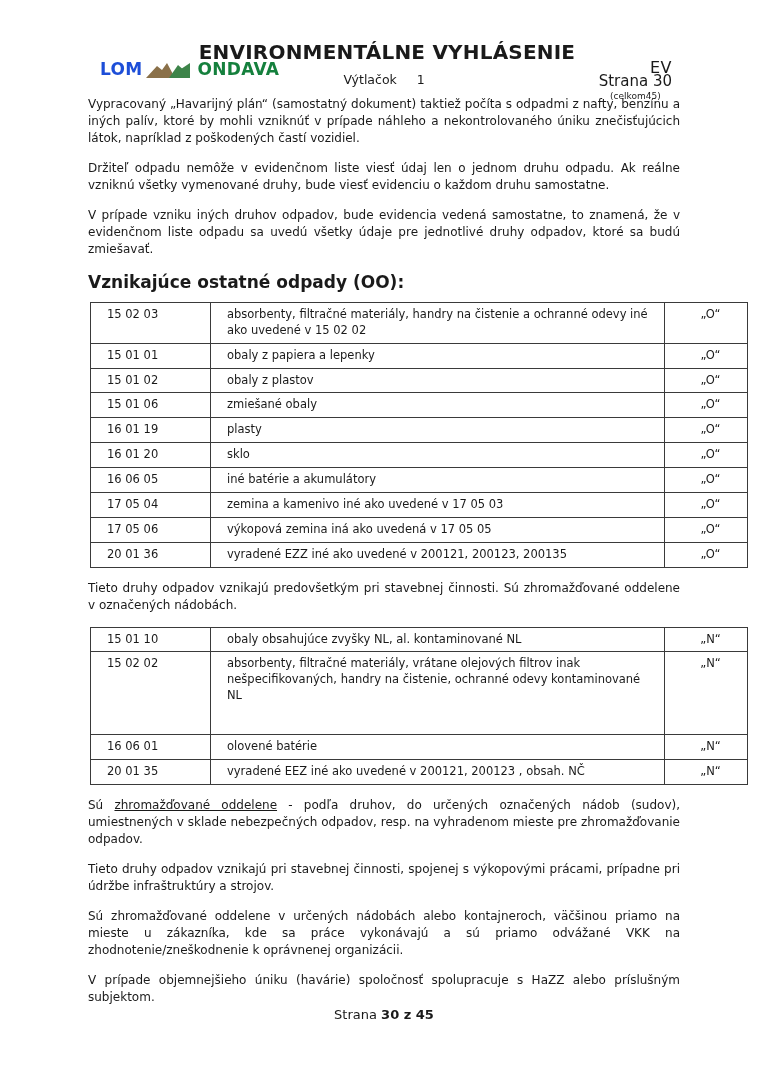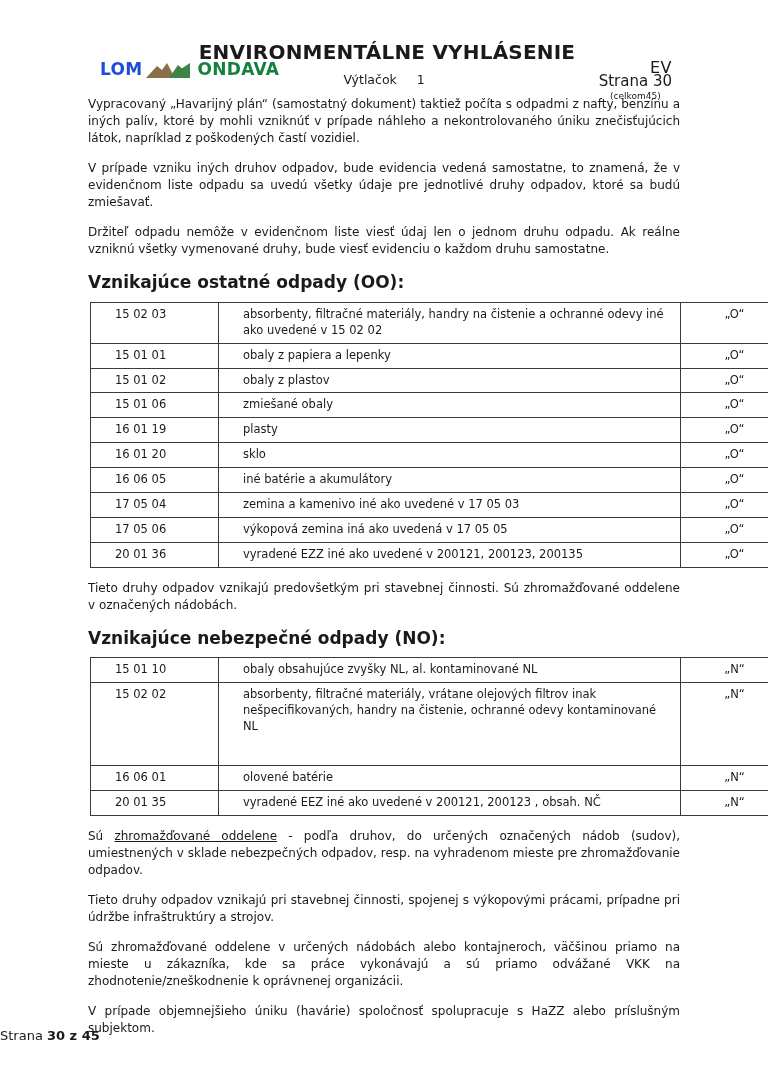--- a/index.html
+++ b/index.html
@@ -110,41 +110,41 @@
   table.waste {
     border-collapse: collapse;
     width: 585px;
     margin: 0 0 12px 2px;
     table-layout: fixed;
   }
   table.waste td {
     border: 1px solid #3a3a3a;
     font-size: 11.5px;
     line-height: 1.38;
-    padding: 4px 7px 4px 24px;
+    padding: 4px 7px 4px 16px;
     vertical-align: top;
   }
   td.col-code { width: 96px; }
   td.col-desc { width: 430px; }
   td.col-cat {
     width: 59px;
     text-align: center;
     padding-left: 4px;
     padding-right: 4px;
   }
   tr.tall-1 td { height: 30px; }
   tr.tall-2 td { height: 74px; }
 
   
   .footer {
     position: absolute;
     left: 0;
     right: 0;
-    bottom: 43px;
-    text-align: left;
+    bottom: 64px;
+    text-align: center;
     font-size: 13px;
   }
   .footer b { font-weight: bold; }
 </style>
 </head>
 <body>
 
 <div class="page">
 
   <div class="header">
@@ -168,22 +168,22 @@
     <div class="header-sub">
       <div class="vytlacok">Výtlačok     1</div>
       <div class="strana-box">
         <div class="strana-main">Strana 30</div>
         <div class="strana-celkom">(celkom45)</div>
       </div>
     </div>
   </div>
 
   <p class="body-par first-par">Vypracovaný „Havarijný plán“ (samostatný dokument) taktiež počíta s odpadmi z nafty, benzínu a iných palív, ktoré by mohli vzniknúť v prípade náhleho a nekontrolovaného úniku znečisťujúcich látok, napríklad  z poškodených častí vozidiel.</p>
+  <p class="body-par">Držiteľ odpadu nemôže v evidenčnom liste viesť údaj len o jednom druhu odpadu. Ak reálne vzniknú všetky vymenované druhy, bude viesť evidenciu o každom druhu samostatne.</p>
   <p class="body-par">V prípade vzniku  iných druhov odpadov,  bude evidencia vedená samostatne, to znamená, že v evidenčnom liste odpadu sa uvedú všetky údaje pre jednotlivé druhy odpadov, ktoré sa budú zmiešavať.</p>
-  <p class="body-par">Držiteľ odpadu nemôže v evidenčnom liste viesť údaj len o jednom druhu odpadu. Ak reálne vzniknú všetky vymenované druhy, bude viesť evidenciu o každom druhu samostatne.</p>
 
   <div class="sec-head">Vznikajúce ostatné odpady (OO):</div>
 
   <table class="waste">
     <tbody>
       <tr class="tall-1">
         <td class="col-code">15 02 03</td>
         <td class="col-desc">absorbenty, filtračné materiály, handry na čistenie a ochranné odevy iné ako uvedené v 15 02 02</td>
         <td class="col-cat">„O“</td>
       </tr>
@@ -230,21 +230,20 @@
       <tr>
         <td class="col-code">20 01 36</td>
         <td class="col-desc">vyradené EZZ iné ako uvedené v 200121, 200123, 200135</td>
         <td class="col-cat">„O“</td>
       </tr>
     </tbody>
   </table>
 
   <p class="body-par">Tieto druhy odpadov vznikajú predovšetkým pri stavebnej činnosti. Sú zhromažďované oddelene v označených nádobách.</p>
 
-  <div class="sec-head">Vznikajúce nebezpečné odpady (NO):</div>
 
   <table class="waste">
     <tbody>
       <tr>
         <td class="col-code">15 01 10</td>
         <td class="col-desc">obaly obsahujúce zvyšky NL, al. kontaminované NL</td>
         <td class="col-cat">„N“</td>
       </tr>
       <tr class="tall-2">
         <td class="col-code">15 02 02</td>

